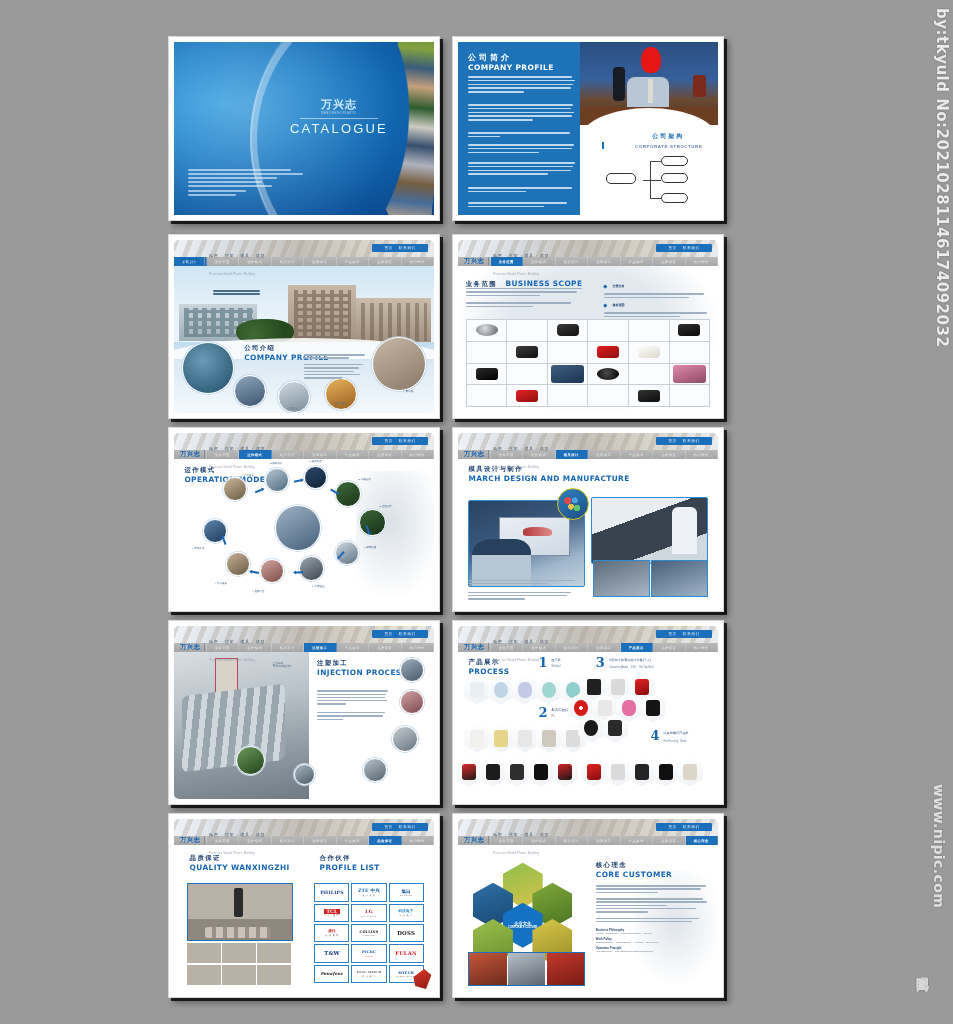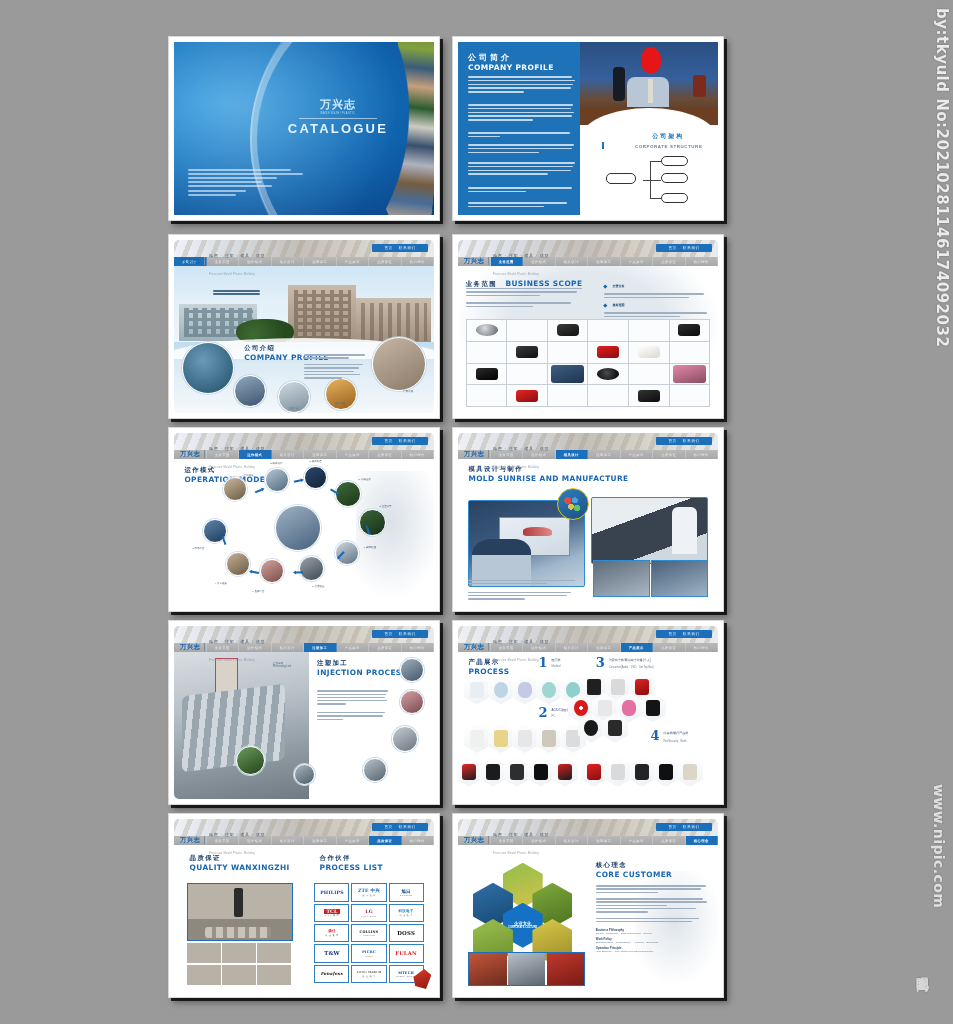--- a/index.html
+++ b/index.html
@@ -54,21 +54,21 @@
     border:7px solid rgba(255,255,255,.35);
   }
   .cover .arcband2{
     position:absolute;right:-150px;top:-70px;width:330px;height:330px;border-radius:50%;
     border:2px solid rgba(255,255,255,.25);
   }
   .cover .brand{position:absolute;right:46px;top:52px;text-align:center;}
   .cover .brand .bmark{display:inline-block;color:#cfe9fb;font-size:11px;font-weight:bold;letter-spacing:1px;}
   .cover .brand .bsub{font-size:2.6px;color:#bcdcf5;letter-spacing:.4px;}
   .cover .rule{width:78px;height:1px;background:rgba(255,255,255,.55);margin:3px auto 2px;}
-  .cover .cattitle{color:#e8f4ff;font-size:13px;letter-spacing:2.2px;font-weight:700;}
+  .cover .cattitle{color:#e8f4ff;font-size:13px;letter-spacing:2.2px;font-weight:400;}
   .cover .addr{position:absolute;left:14px;bottom:17px;width:120px;}
   .cover .addr div{height:2px;background:rgba(225,240,255,.62);margin-bottom:2.2px;border-radius:1px;}
   .cover .addr div:nth-child(1){width:86%}
   .cover .addr div:nth-child(2){width:96%}
   .cover .addr div:nth-child(3){width:74%}
   .cover .addr div:nth-child(4){width:62%}
   .cover .addr div:nth-child(5){width:70%}
   .cover .addr div:nth-child(6){width:48%}
   .cover .addr div:nth-child(7){width:40%}
 
@@ -676,21 +676,21 @@
             <span>运作模式</span>
             <span class="active">模具设计</span>
             <span>注塑加工</span>
             <span>产品展示</span>
             <span>品质保证</span>
             <span>核心理念</span>
           </div>
           <div class="body">
             <div style="position:absolute;left:4%;top:4%">
               <div class="hcn">模具设计与制作</div>
-              <div class="hen">MOLD SUNRISE AND MANUFACTURE</div>
+              <div class="hen">MARCH DESIGN AND MANUFACTURE</div>
             </div>
             <div class="mainimg">
               <div class="screen">
                   <div class="car"></div>
                 </div>
               <div class="person"></div>
             </div>
             <div class="bubble">
                 <div class="bits"></div>
               </div>
@@ -958,21 +958,21 @@
             <span class="active">品质保证</span>
             <span>核心理念</span>
           </div>
           <div class="body">
             <div style="position:absolute;left:6%;top:6%">
               <div class="hcn">品质保证</div>
               <div class="hen">QUALITY WANXINGZHI</div>
             </div>
             <div style="position:absolute;left:56%;top:6%">
               <div class="hcn">合作伙伴</div>
-              <div class="hen">PROCESS LIST</div>
+              <div class="hen">PROFILE LIST</div>
             </div>
 
             <div class="bigphoto">
               <div class="arm"></div>
               <div class="base"></div>
             </div>
             <div class="thumbs">
               <div></div>
                 <div></div>
                 <div></div>

